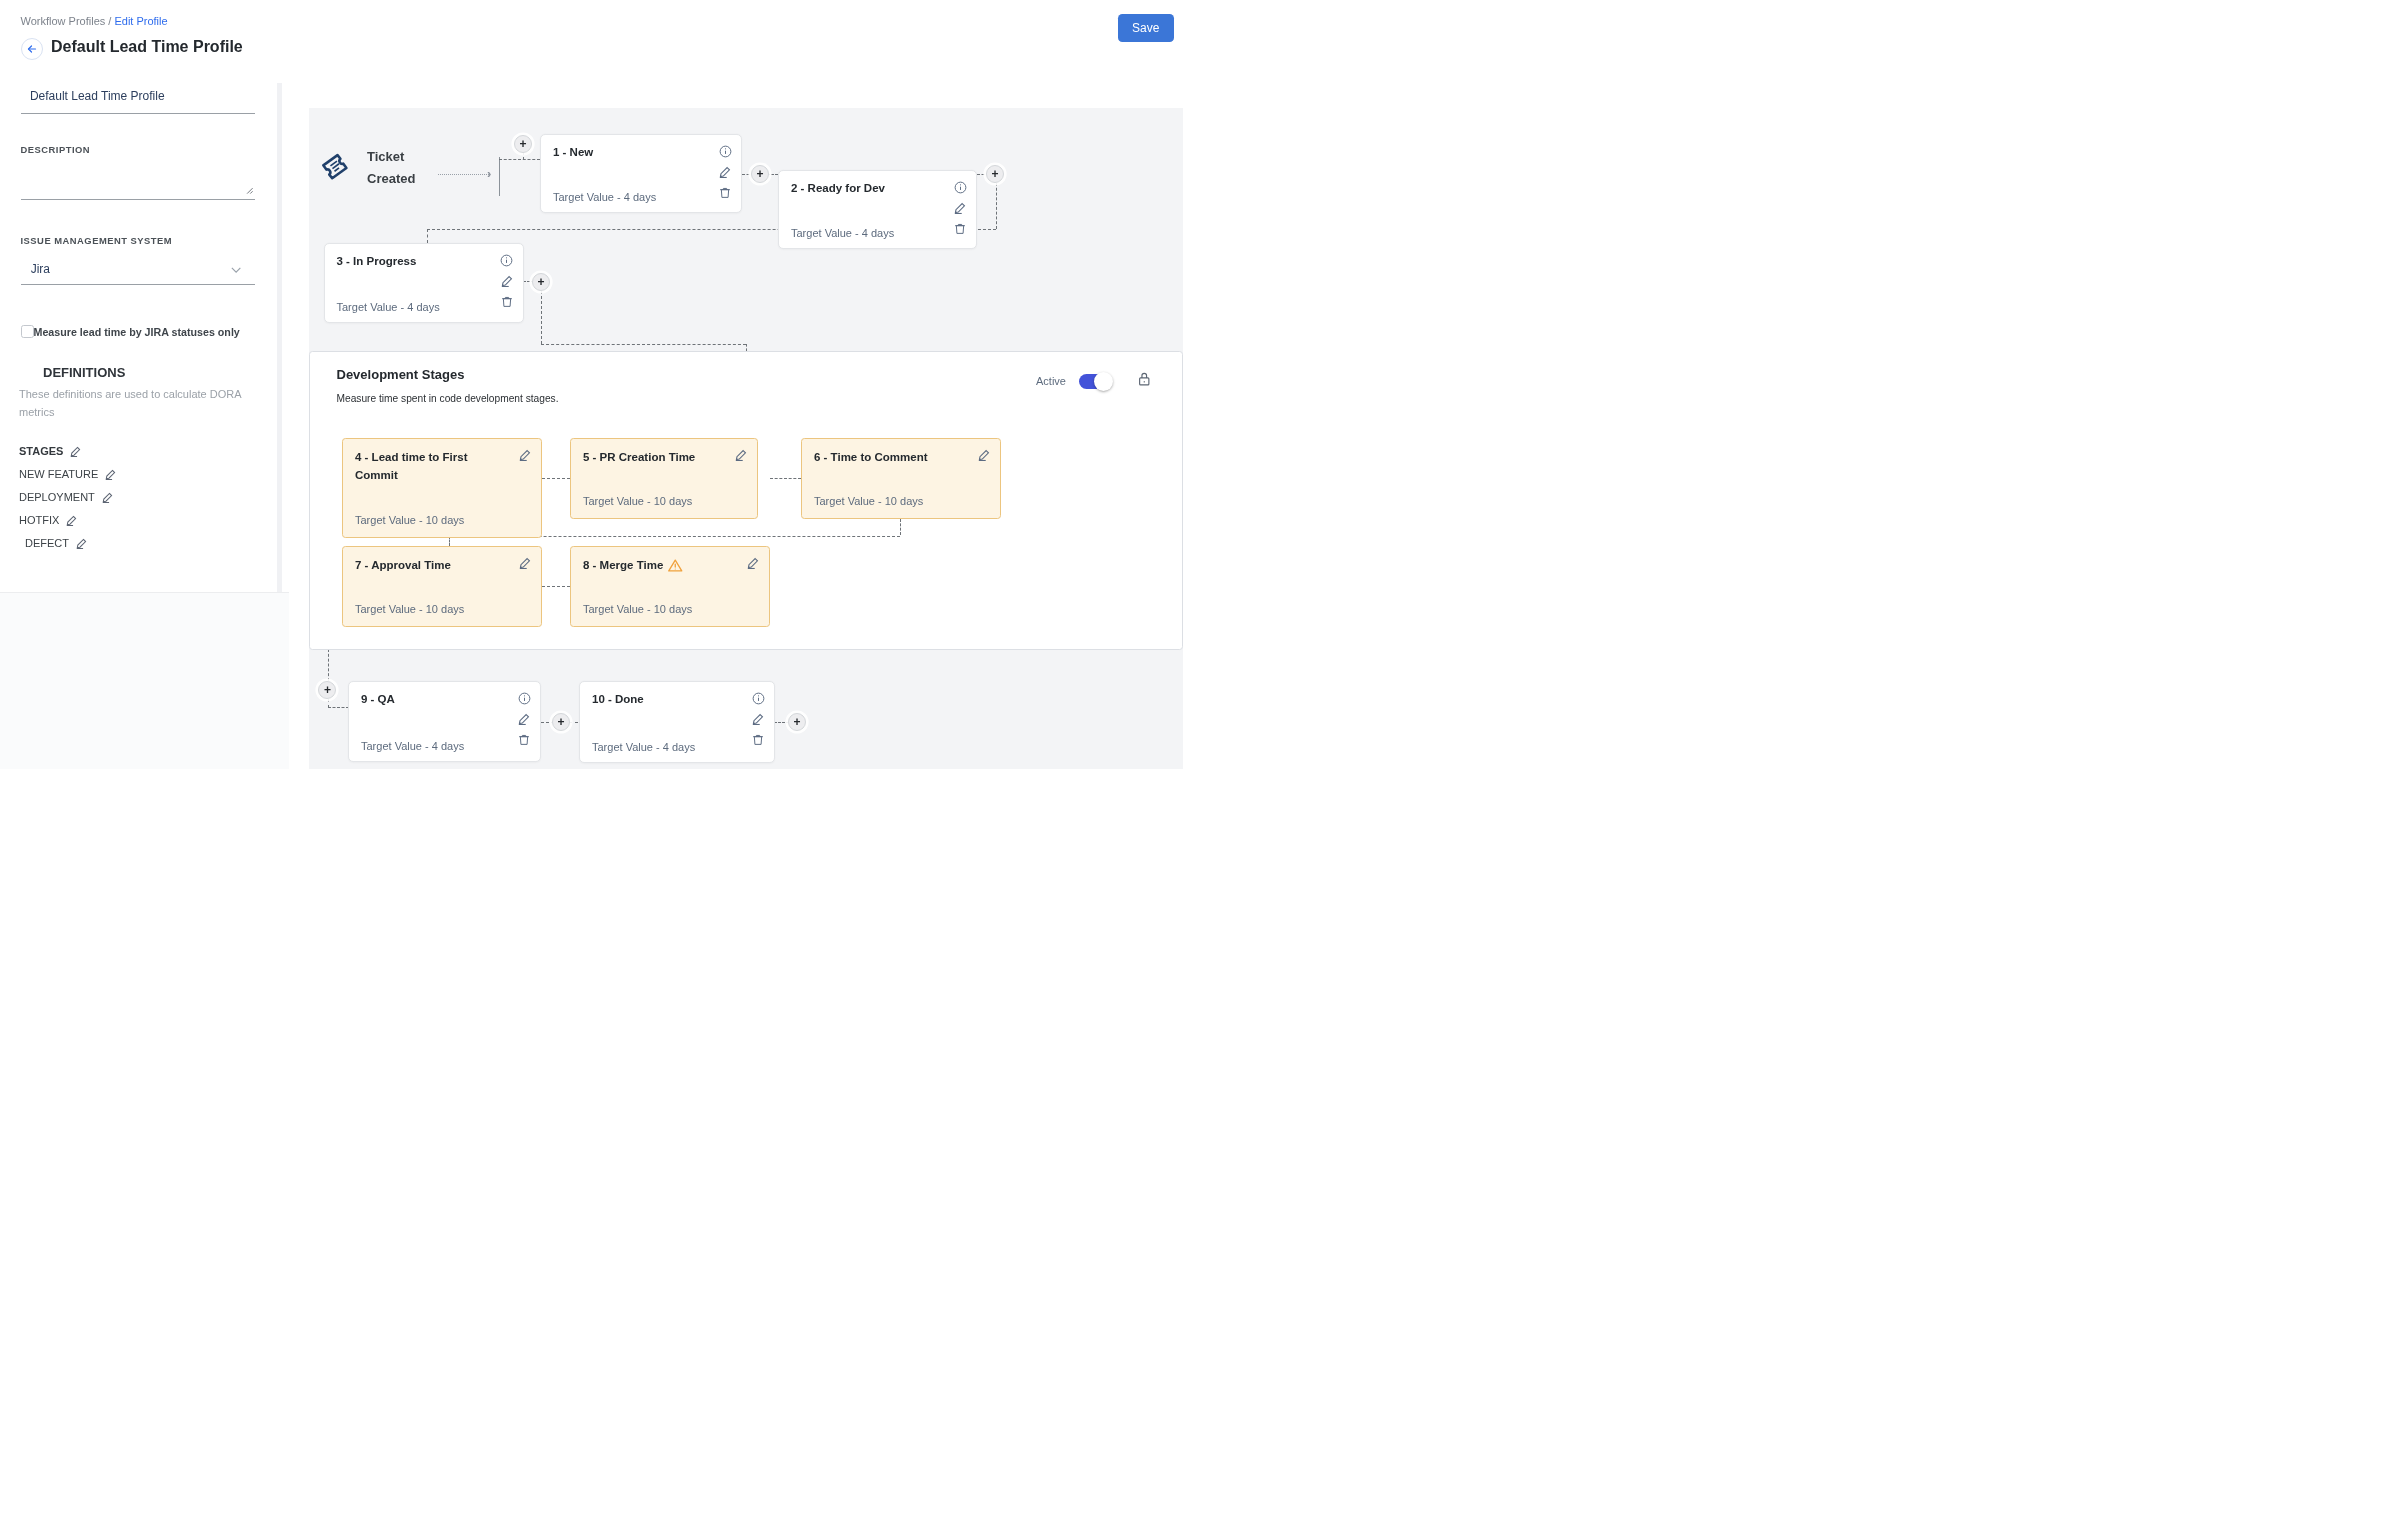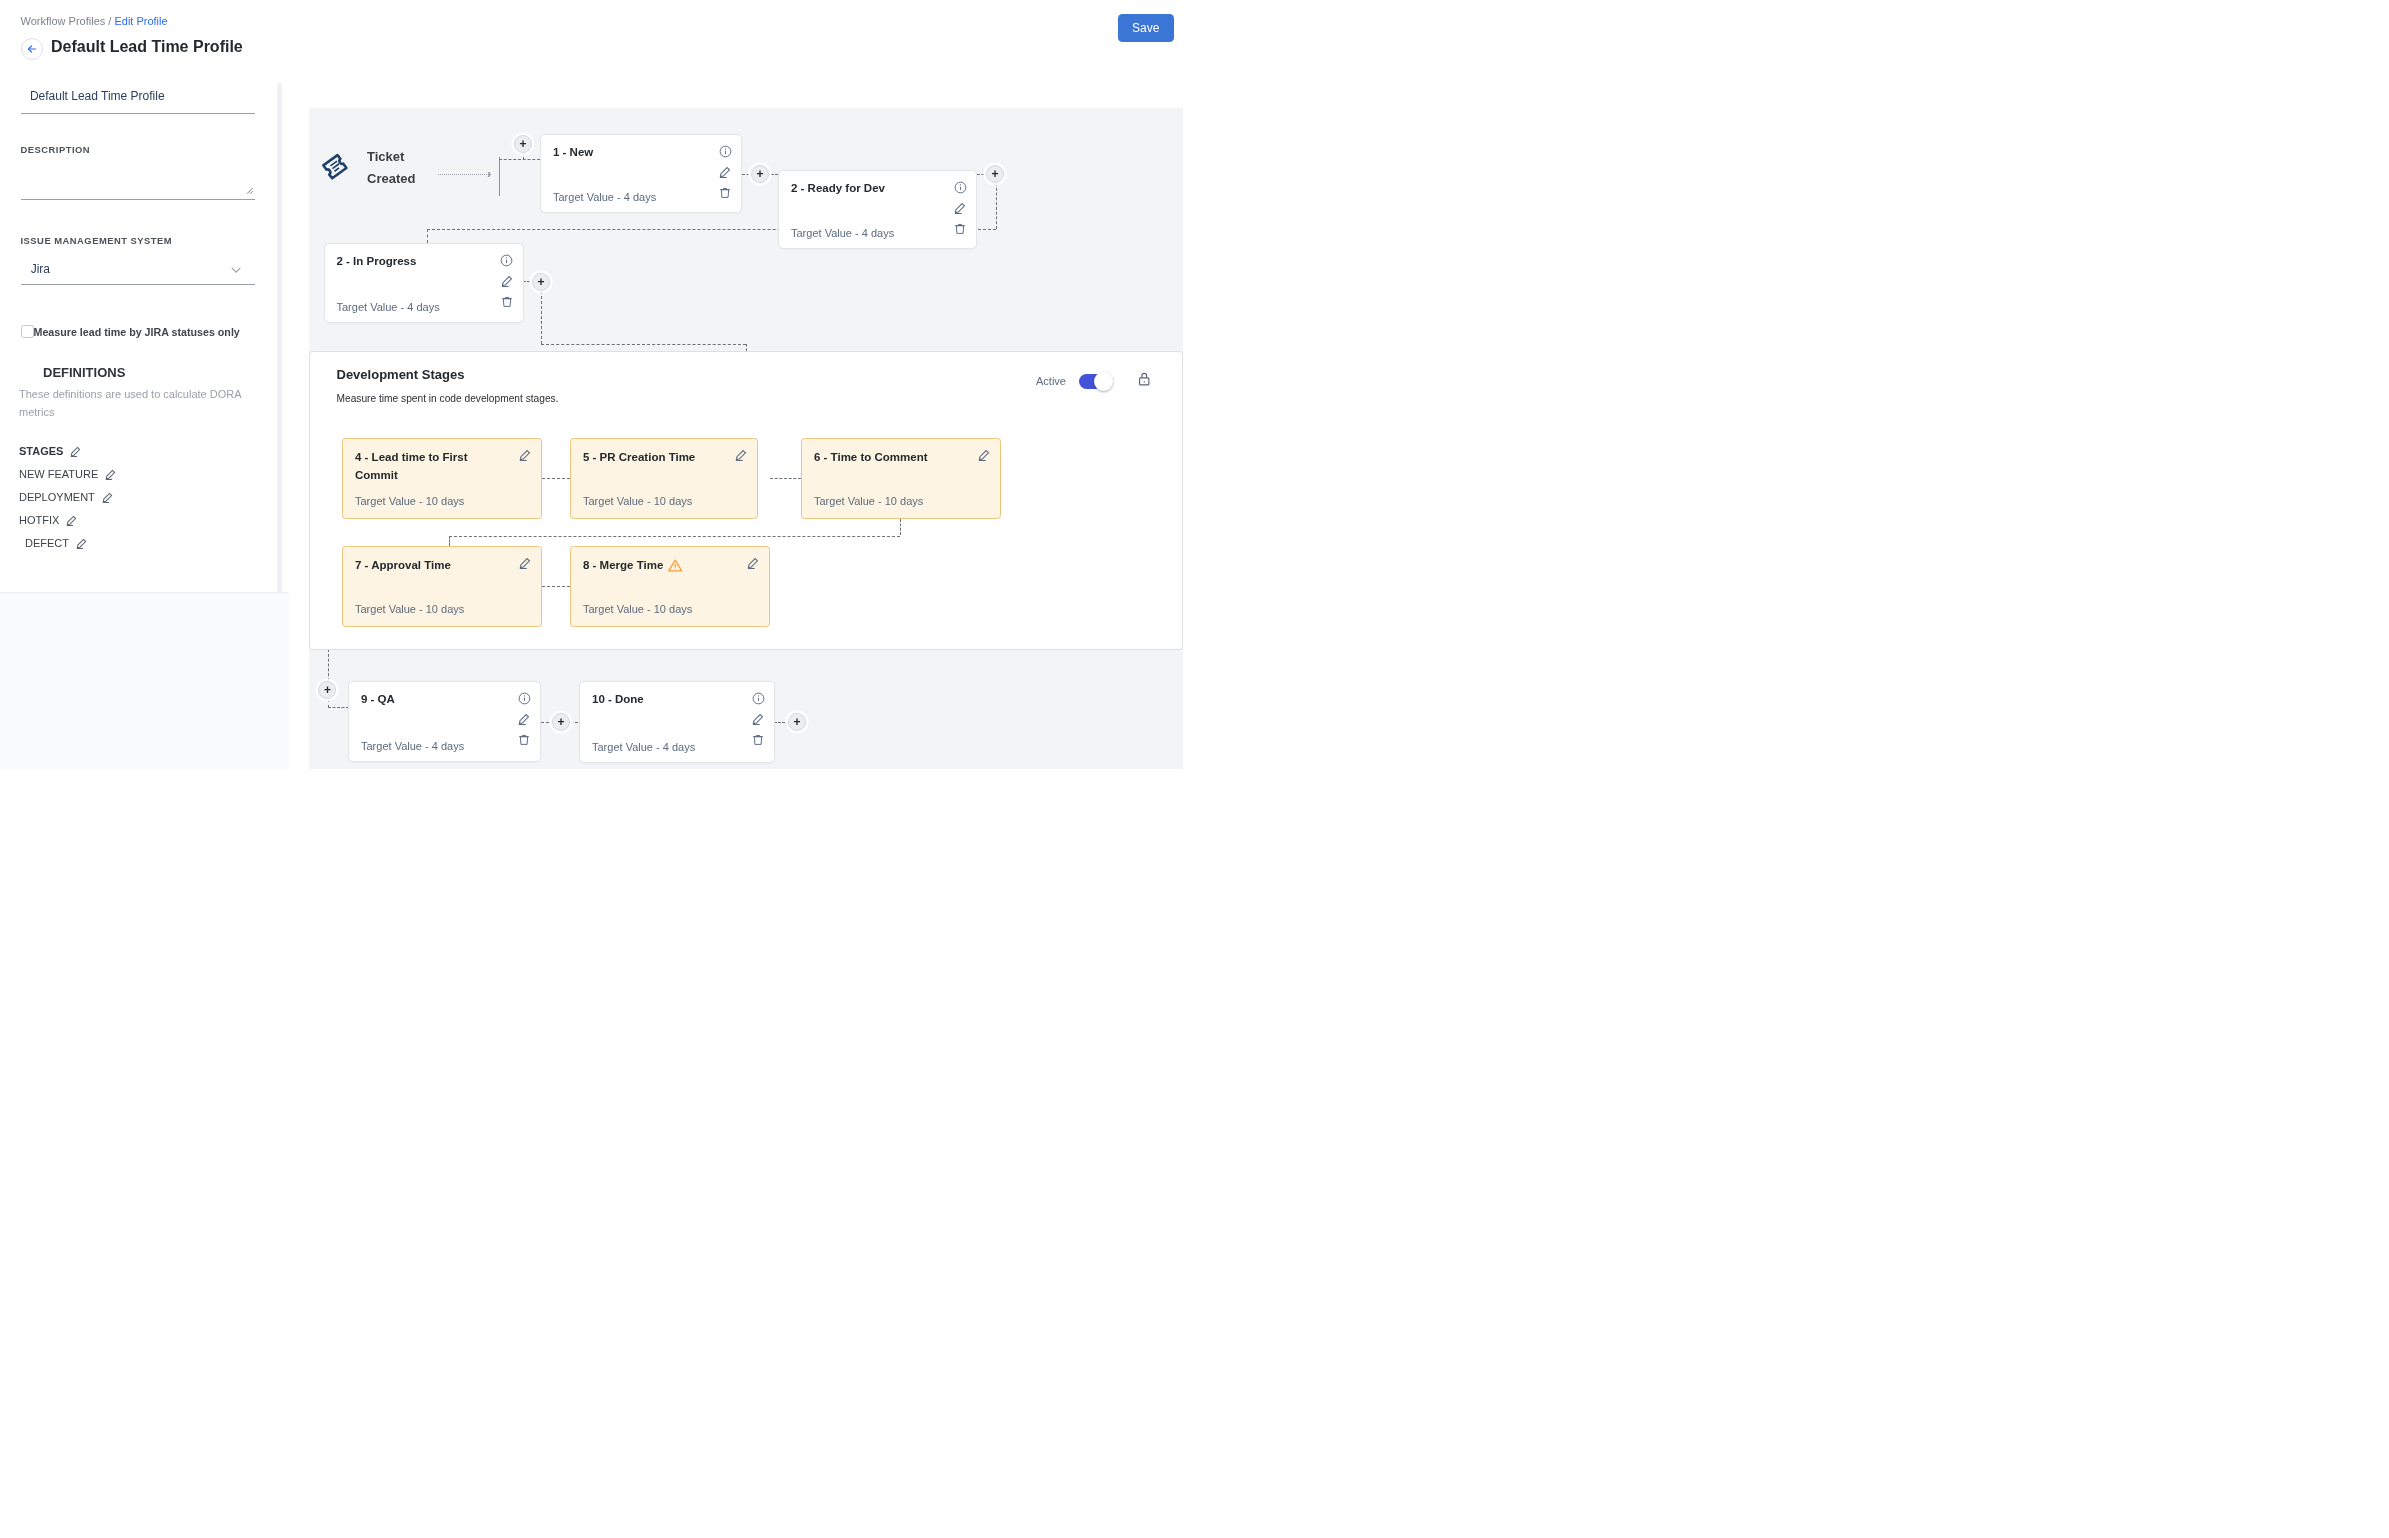--- a/index.html
+++ b/index.html
@@ -262,21 +262,21 @@
           <svg width="12" height="13" viewBox="0 0 14 16" fill="none" stroke="currentColor" stroke-width="1.2">
               <path d="M2.5 4.5h9l-.7 9.5h-7.6z"></path>
               <path d="M1 4.5h12"></path>
               <path d="M5 4.5V3h4v1.5"></path>
             </svg>
         </span>
       </div>
     </div>
 
     <div class="card" style="left:14.5px; top:135px; width:200px; height:80px;">
-      <div class="card-title">2 - In Progress</div>
+      <div class="card-title">3 - In Progress</div>
       <div class="card-target">Target Value - 4 days</div>
       <div class="icon-col">
         <span class="icon-btn">
           <svg width="13" height="13" viewBox="0 0 16 16" fill="none" stroke="currentColor" stroke-width="1.2">
               <circle cx="8" cy="8" r="6.6"></circle>
               <path d="M8 7v4"></path>
               <circle cx="8" cy="4.7" r=".7" fill="currentColor" stroke="none"></circle>
             </svg>
         </span>
         <span class="icon-btn">
@@ -310,21 +310,21 @@
           </svg>
       </span>
 
       <div class="dash-h" style="left:232px; top:126px; width:28px;"></div>
       <div class="dash-h" style="left:460px; top:126px; width:31px;"></div>
       <div class="dash-v" style="left:590px; top:167px; height:16px;"></div>
       <div class="dash-h" style="left:139px; top:184px; width:451px;"></div>
       <div class="dash-v" style="left:139px; top:184px; height:10.2px;"></div>
       <div class="dash-h" style="left:232px; top:234px; width:28px;"></div>
 
-      <div class="card--cream" style="left:32px; top:86px; width:200px; height:81px;">
+      <div class="card--cream" style="left:32px; top:86px; width:200px; height:100px;">
         <div class="cream-title">4 - Lead time to First Commit</div>
         <div class="card-target" style="bottom:11px;">Target Value - 10 days</div>
         <span class="cream-edit">
           <svg width="12" height="12" viewBox="0 0 14 14" fill="none" stroke="currentColor" stroke-width="1.3">
               <path d="M9.5 1.8l2.7 2.7L5 11.7l-3.3.6.6-3.3z"></path>
               <path d="M1 13.4h8"></path>
             </svg>
         </span>
       </div>
 

